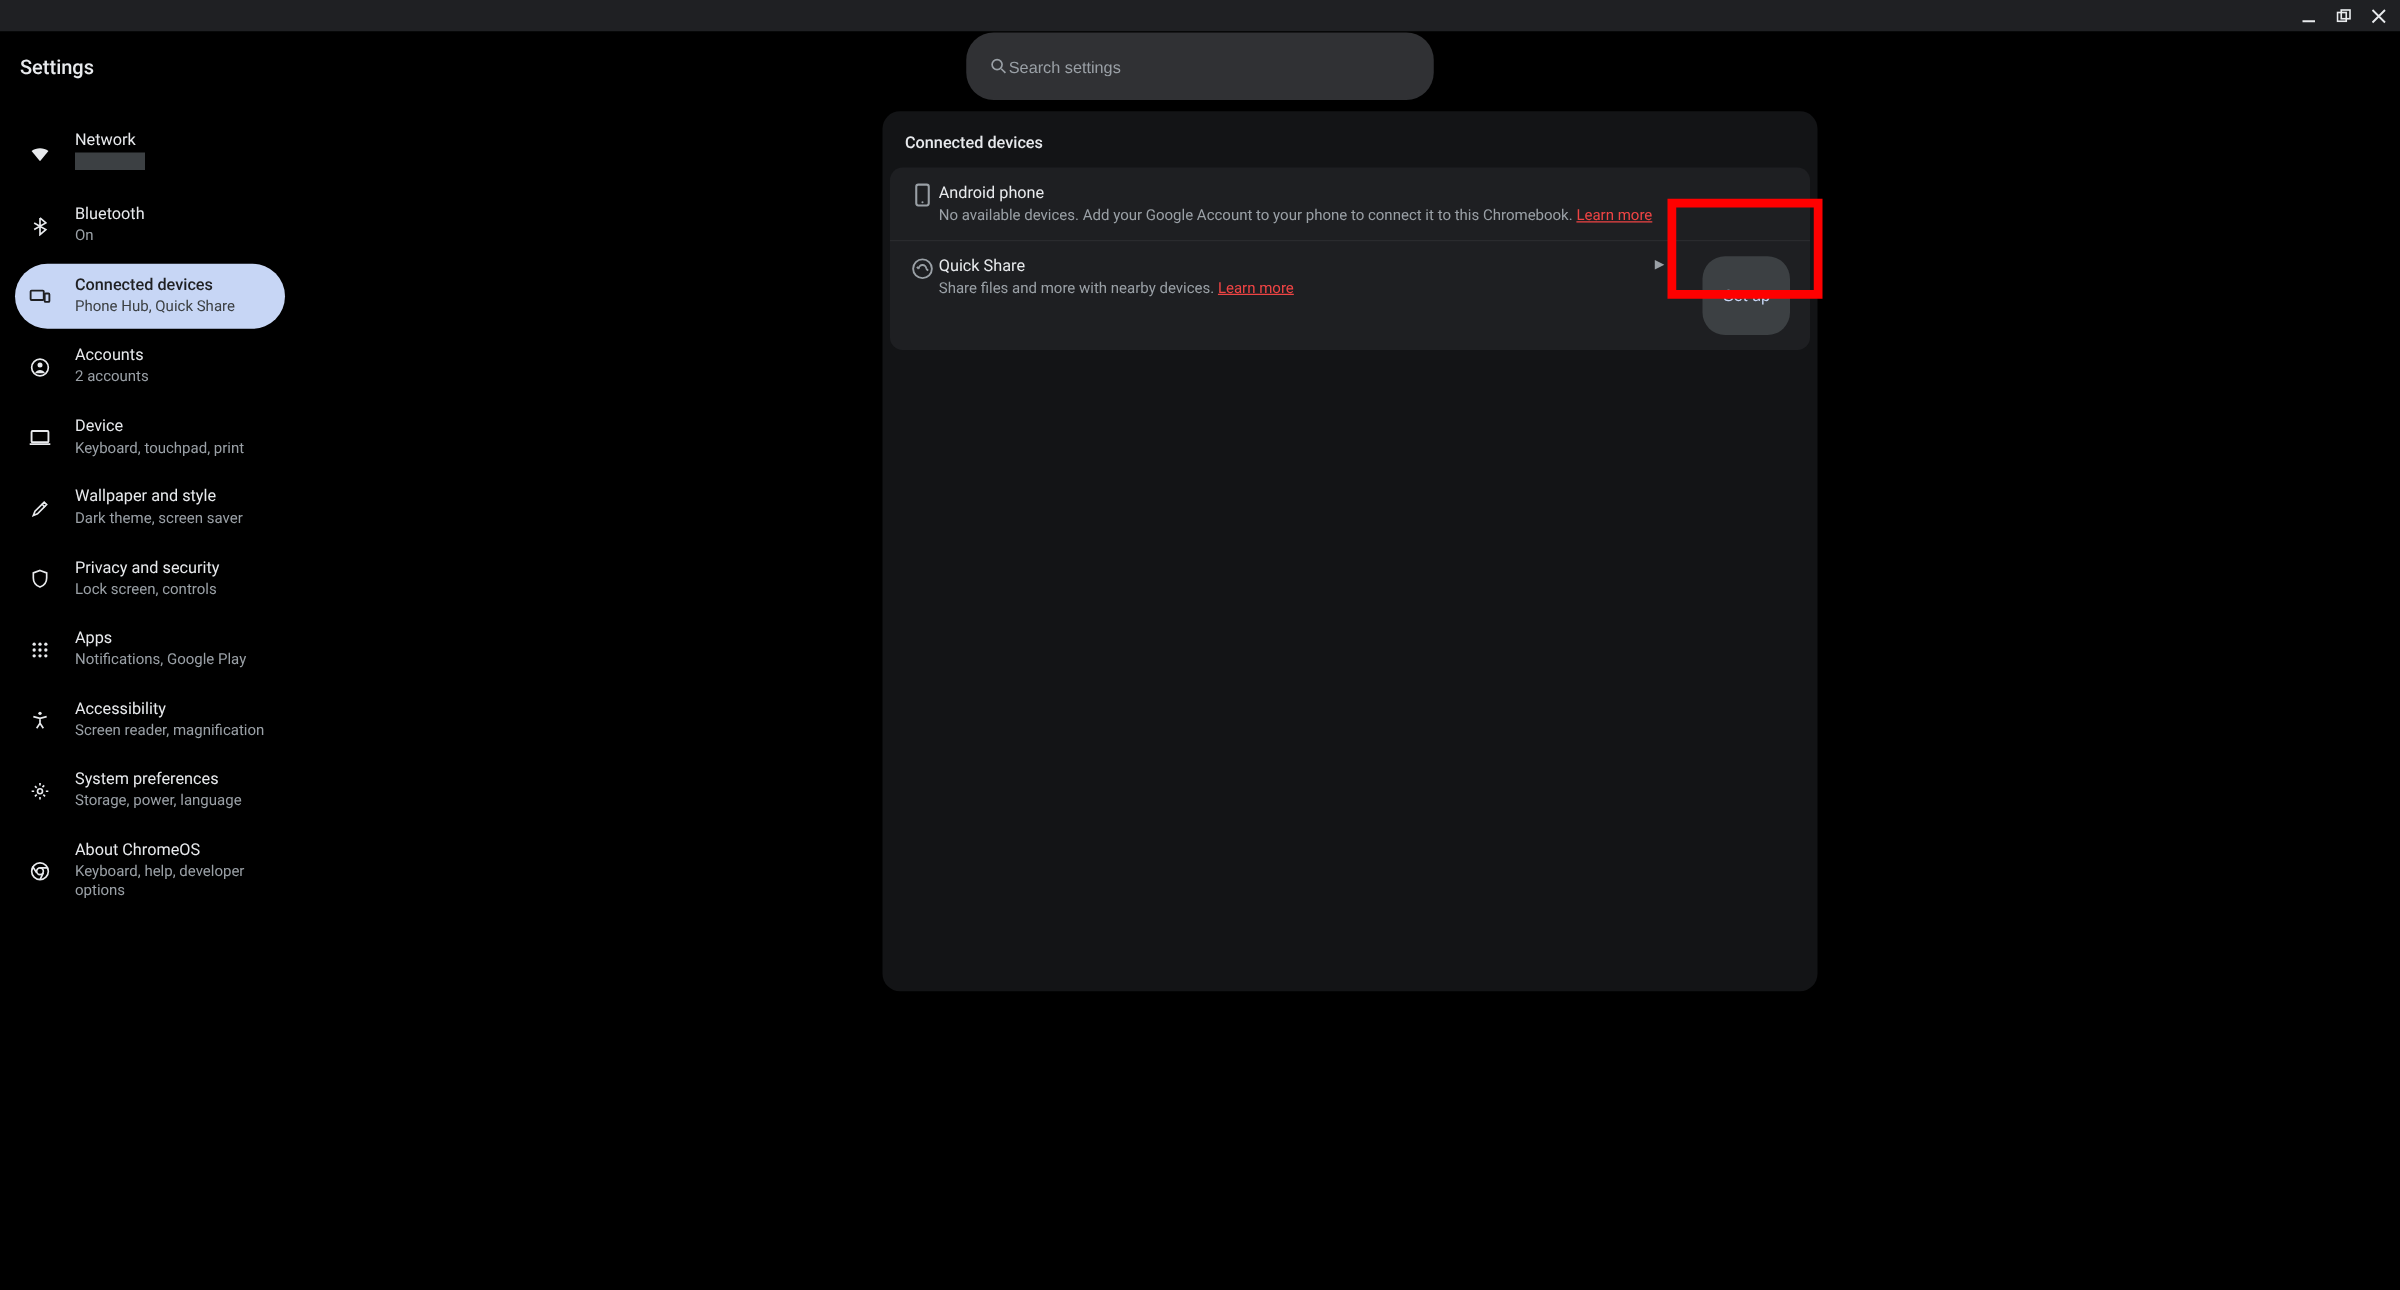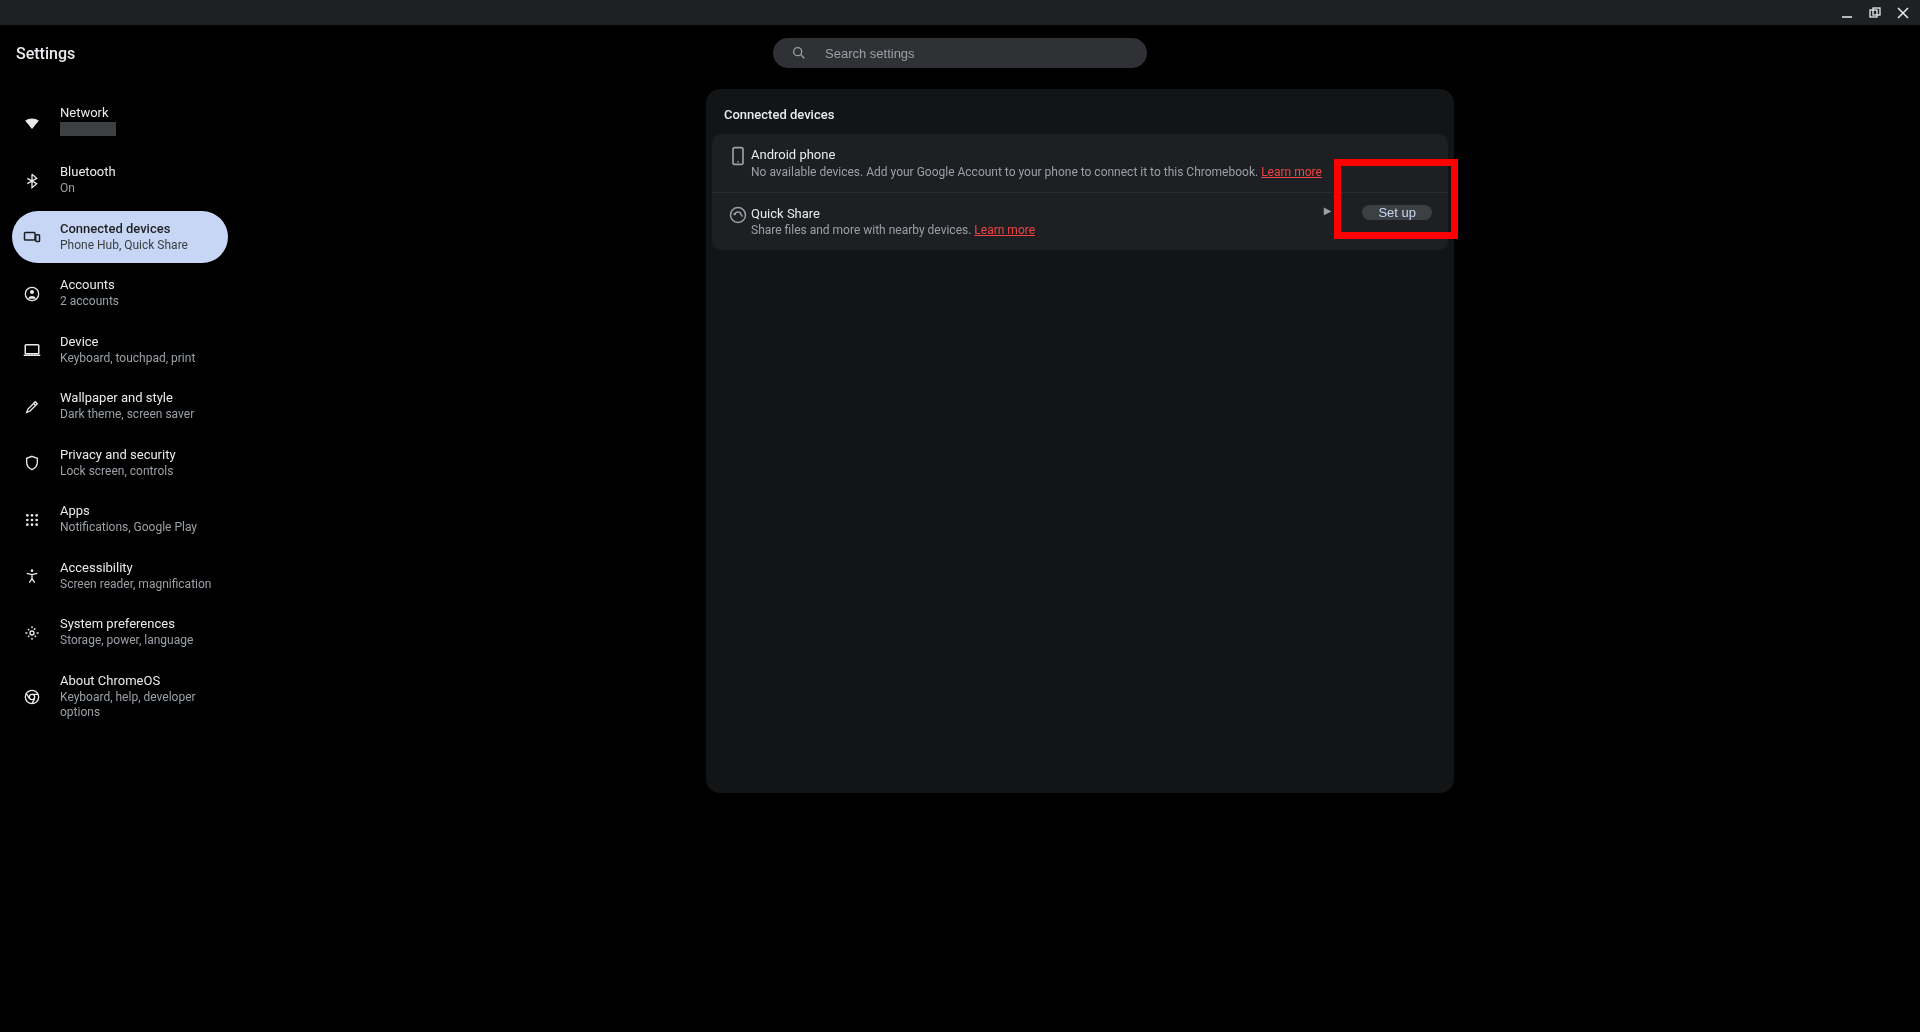--- a/index.html
+++ b/index.html
@@ -5,21 +5,21 @@
   * { box-sizing: border-box; margin: 0; padding: 0; }
   html, body { width: 1920px; height: 1032px; background: #000; color: #e8eaed; font-family: "Google Sans", Roboto, Arial, sans-serif; overflow: hidden; }
   
   
   .titlebar { height: 25px; background: #1f2023; display: flex; justify-content: flex-end; align-items: center; padding-right: 10px; gap: 14px; }
   .titlebar .win-btn { width: 14px; height: 14px; display: flex; align-items: center; justify-content: center; color: #e8eaed; font-size: 14px; cursor: pointer; }
   
   
   .header { height: 56px; display: flex; align-items: center; padding: 0 16px; position: relative; }
   .header .title { font-size: 16px; font-weight: 500; color: #e8eaed; }
-  .search-wrap { position: absolute; left: 50%; transform: translateX(-50%); width: 374px; height: 30px; background: #303134; border-radius: 22px; display: flex; align-items: center; padding: 0 18px; gap: 18px; }
+  .search-wrap { position: absolute; left: 50%; transform: translateX(-50%); width: 374px; height: 54px; background: #303134; border-radius: 22px; display: flex; align-items: center; padding: 0 18px; }
   .search-wrap input { flex: 1; background: transparent; border: none; outline: none; color: #e8eaed; font-size: 13px; }
   .search-wrap input::placeholder { color: #9aa0a6; }
   
   
   .body { display: flex; height: calc(100% - 81px); }
   .sidebar { width: 240px; padding: 14px 12px; display: flex; flex-direction: column; gap: 4px; }
   .nav-item { display: flex; align-items: center; gap: 18px; padding: 10px 10px; border-radius: 28px; cursor: pointer; min-height: 48px; }
   .nav-item .icon { width: 20px; height: 20px; display: flex; align-items: center; justify-content: center; color: #e8eaed; flex-shrink: 0; }
   .nav-item .labels { display: flex; flex-direction: column; line-height: 1.3; }
   .nav-item .label { font-size: 13px; color: #e8eaed; }
@@ -36,21 +36,21 @@
   .card-title { font-size: 13px; font-weight: 500; color: #e8eaed; padding: 18px 18px 12px 18px; }
   .rows { background: #1e1f22; border-radius: 10px; margin: 0 6px; overflow: hidden; }
   .row { display: flex; align-items: flex-start; padding: 12px 16px; gap: 3px; min-height: 50px; border-top: 1px solid #2a2b2e; }
   .row:first-child { border-top: none; }
   .row .icon { width: 20px; height: 20px; display:flex; align-items:center; justify-content:center; color: #9aa0a6; flex-shrink:0;}
   .row .text { flex: 1; display:flex; flex-direction:column; line-height:1.35; }
   .row .text .t1 { font-size: 13px; color: #e8eaed; }
   .row .text .t2 { font-size: 12px; color: #9aa0a6; }
   .row .text .t2 .lm { color:#ef4444; text-decoration: underline; cursor:pointer; }
   .row .arrow { color:#9aa0a6; font-size:10px; }
-  .setup-btn { background:#3c4043; color:#c7d6f5; border:none; border-radius:18px; padding:0 16px; font-size:13px; cursor:pointer; margin-left:28px; }
+  .setup-btn { background:#3c4043; color:#c7d6f5; border:none; border-radius:18px; padding:24px 16px; font-size:13px; cursor:pointer; margin-left:28px; }
   
   .highlight-box { position: absolute; border: 7px solid #ff0000; pointer-events: none; }
   
   svg { display:block; }
 </style>
 </head>
 <body>
 
 <div class="titlebar">
   <span class="win-btn">

